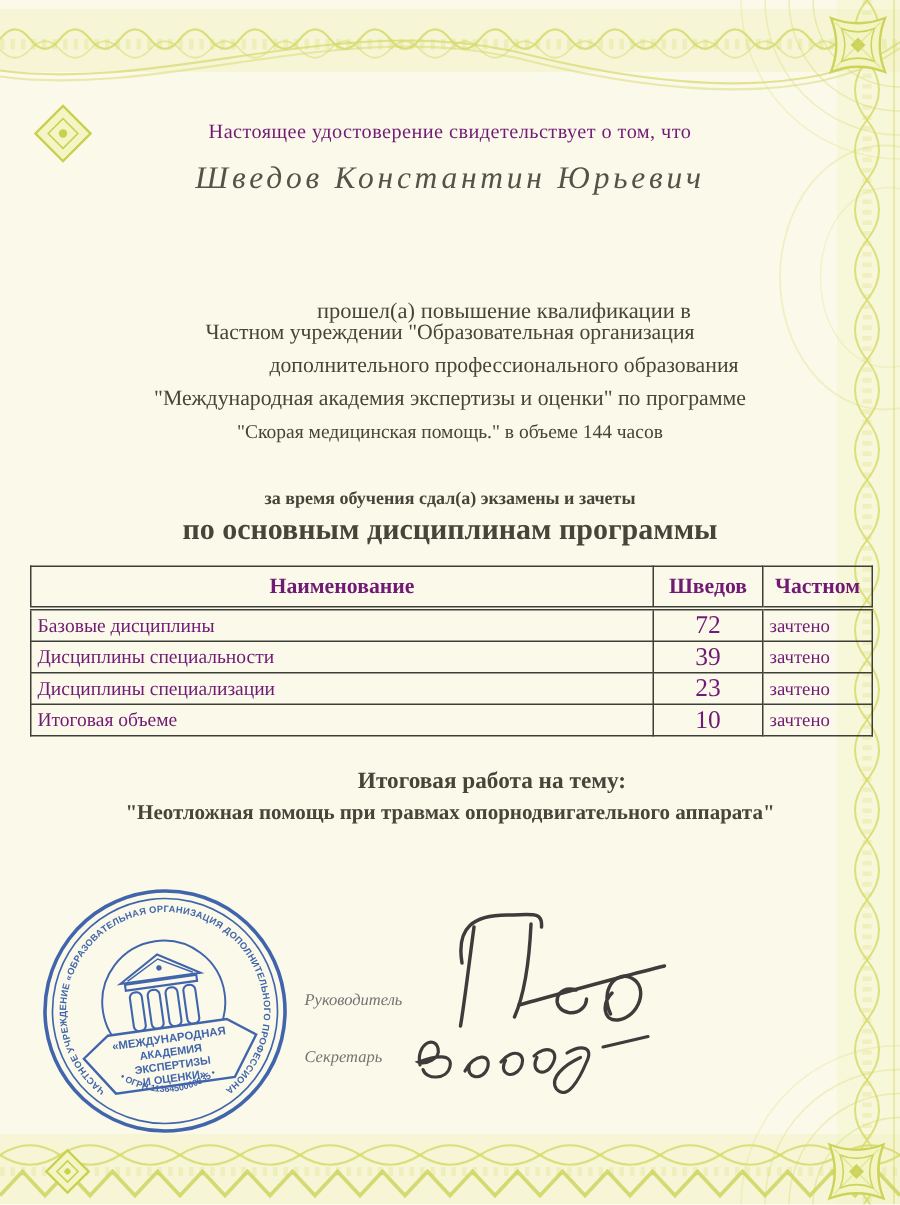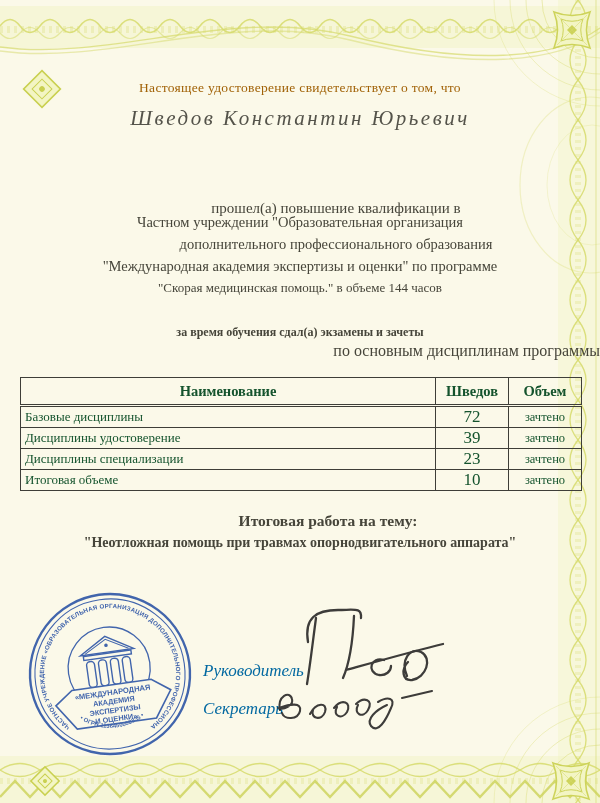--- a/index.html
+++ b/index.html
@@ -7,45 +7,45 @@
     position:relative;
     width:600px;height:803px;
     background:#fbf9e9;
     overflow:hidden;
     font-family:"Liberation Serif","DejaVu Serif",serif;
     color:#46453a;
   }
   .border-svg,.stamp-svg,.sig-svg{position:absolute;pointer-events:none;}
   .border-svg{left:0;top:0;}
   .tline{position:absolute;left:0;width:600px;text-align:center;line-height:1.15;}
-  .intro   {top:80px;font-size:13.5px;letter-spacing:.3px;font-weight:500;color:#a16207;}
+  .intro   {top:80px;font-size:13.5px;letter-spacing:.3px;font-weight:500;color:#701a75;}
   .name    {top:106px;font-size:21px;font-style:italic;letter-spacing:2.5px;color:#54534a;}
   .period1 {top:145px;font-size:15.5px;font-weight:600;}
   .period2 {top:167px;font-size:15.5px;font-weight:600;}
   .period3 {top:200px;font-size:15px;font-weight:400;padding-left:36px;}
   .inst1   {top:214px;font-size:14.5px;font-weight:500;}
   .inst2   {top:236px;font-size:14.5px;font-weight:500;padding-left:36px;}
   .inst3   {top:258px;font-size:14.5px;font-weight:500;}
   .prog    {top:281px;font-size:13px;font-weight:500;}
   .exams1  {top:326px;font-size:12px;font-weight:700;}
-  .exams2  {top:342px;font-size:16px;font-weight:400;text-align:right;}
+  .exams2  {top:342px;font-size:20px;font-weight:700;}
   .fwlabel {top:512px;font-size:15.5px;font-weight:700;padding-left:28px;}
   .fwtitle {top:535px;font-size:14px;font-weight:700;}
   table.marks{
     position:absolute;left:20px;top:377px;width:561px;
     border-collapse:collapse;table-layout:fixed;
-    background:transparent;color:#14532d;
+    background:transparent;color:#701a75;
   }
   table.marks td,table.marks th{border:1.6px solid #3e3e38;padding:0 4px;overflow:hidden;white-space:nowrap;}
   table.marks th{height:26px;font-size:14.5px;font-weight:600;text-align:center;border-bottom:3px double #3e3e38;}
   table.marks td{height:18px;font-size:13px;}
   table.marks td.num{text-align:center;font-size:17px;}
-  table.marks td.grade{text-align:center;font-size:12.5px;}
+  table.marks td.grade{text-align:left;font-size:12.5px;}
   col.c-name{width:415px;} col.c-vol{width:73px;} col.c-grade{width:73px;}
-  .sig-label{position:absolute;left:203px;font-style:italic;font-size:17px;color:#0369a1;}
+  .sig-label{position:absolute;left:203px;font-style:italic;font-size:11px;color:#737373;}
   .sig-head{top:661px;} .sig-sec{top:699px;}
   .stamp-svg{left:26px;top:589px;}
   .sig-svg{left:250px;top:598px;}
 </style>
 </head>
 <body>
 
 <div class="page">
 
   <svg class="border-svg" width="600" height="803" viewBox="0 0 600 803">
@@ -123,31 +123,31 @@
   <table class="marks">
     <colgroup>
         <col class="c-name">
         <col class="c-vol">
         <col class="c-grade">
       </colgroup>
     <thead>
       <tr>
         <th>Наименование</th>
         <th>Шведов</th>
-        <th>Объем</th>
+        <th>Частном</th>
       </tr>
     </thead>
     <tbody>
       <tr>
         <td>Базовые дисциплины</td>
         <td class="num">72</td>
         <td class="grade">зачтено</td>
       </tr>
       <tr>
-        <td>Дисциплины удостоверение</td>
+        <td>Дисциплины специальности</td>
         <td class="num">39</td>
         <td class="grade">зачтено</td>
       </tr>
       <tr>
         <td>Дисциплины специализации</td>
         <td class="num">23</td>
         <td class="grade">зачтено</td>
       </tr>
       <tr>
         <td>Итоговая объеме</td>

